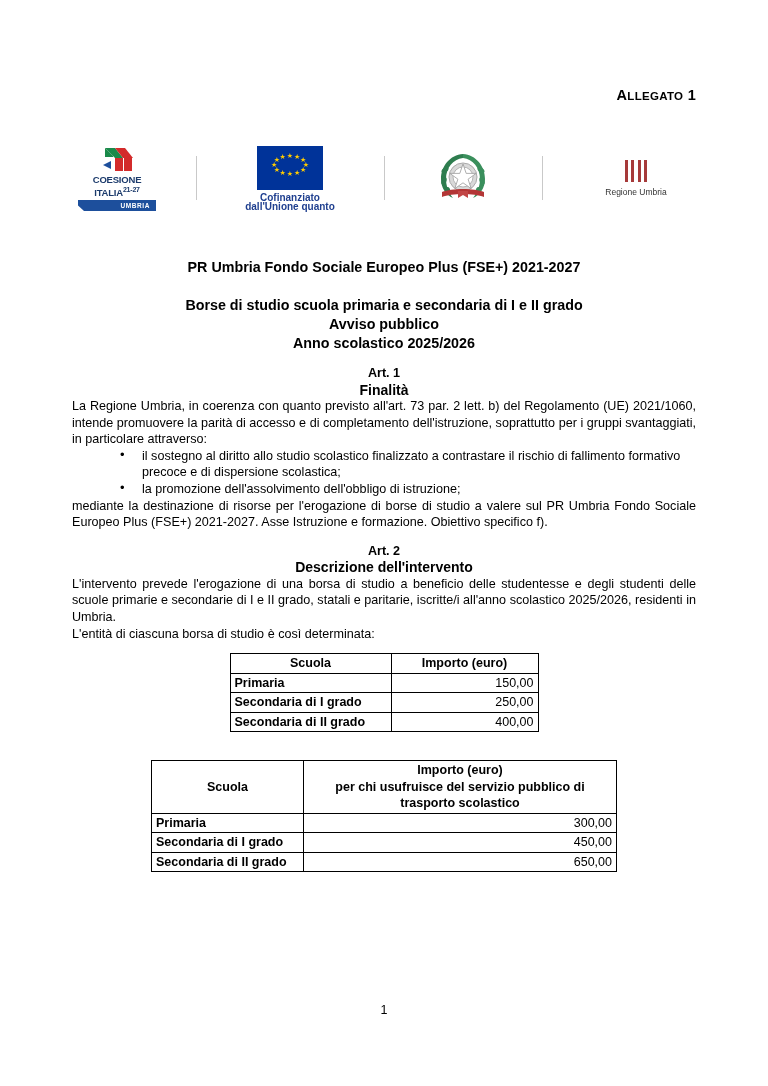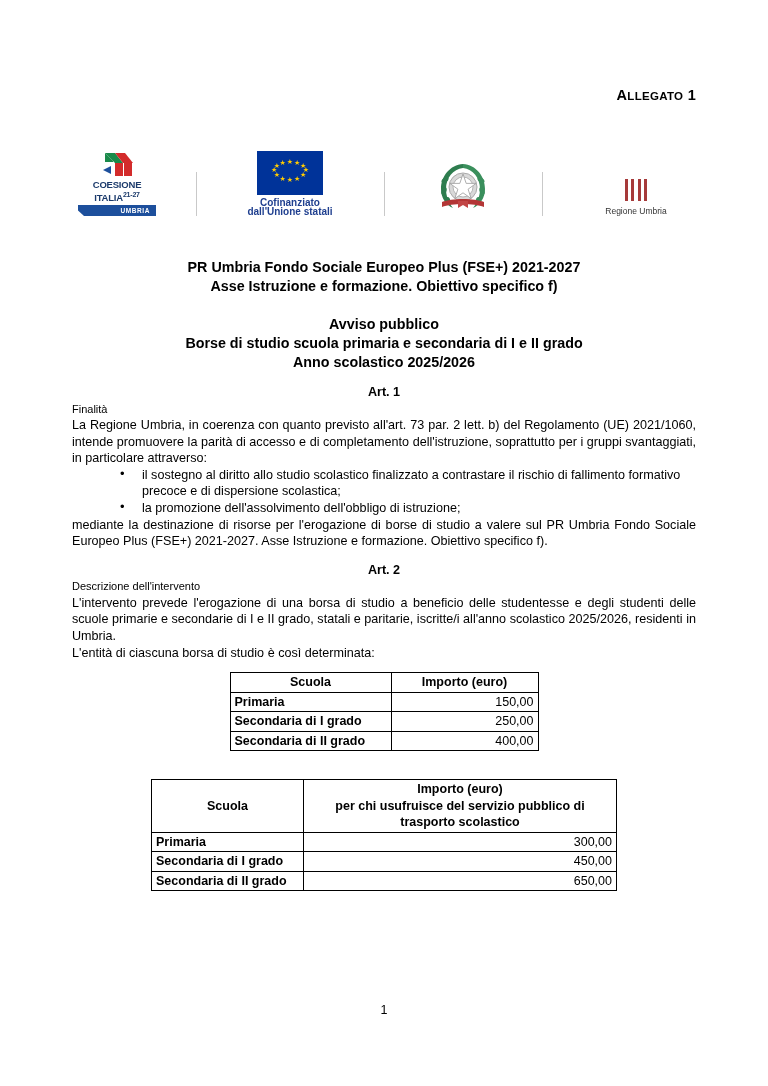--- a/index.html
+++ b/index.html
@@ -43,21 +43,21 @@
   }
 
   
   .logo-band {
     position: absolute;
     top: 140px;
     left: 72px;
     right: 72px;
     height: 76px;
     display: flex;
-    align-items: flex-end;
+    align-items: center;
     justify-content: space-between;
   }
   .logo-cell {
     display: flex;
     flex-direction: column;
     align-items: center;
     justify-content: center;
     flex: 0 0 auto;
   }
   .logo-sep {
@@ -194,23 +194,23 @@
     line-height: 19px;
   }
   .art-head {
     text-align: center;
     font-weight: bold;
     font-size: 12.6px;
     line-height: 16.5px;
     margin-top: 12px;
   }
   .art-sub {
-    text-align: left;
-    font-weight: normal;
-    font-size: 11px;
+    text-align: center;
+    font-weight: bold;
+    font-size: 14px;
     line-height: 16.5px;
   }
   p.body {
     margin: 0;
     font-size: 12.6px;
     line-height: 16.6px;
     text-align: justify;
     text-justify: inter-word;
   }
   ul.bullets {
@@ -321,21 +321,21 @@
         <span class="eu-star" style="left:61%;top:61%;">★</span>
         <span class="eu-star" style="left:50%;top:63%;">★</span>
         <span class="eu-star" style="left:39%;top:61%;">★</span>
         <span class="eu-star" style="left:30%;top:53%;">★</span>
         <span class="eu-star" style="left:26%;top:42%;">★</span>
         <span class="eu-star" style="left:30%;top:31%;">★</span>
         <span class="eu-star" style="left:39%;top:24%;">★</span>
       </div>
       <div class="eu-caption">
         <span>Cofinanziato</span><br>
-        <span>dall'Unione statali</span>
+        <span>dall'Unione quanto</span>
       </div>
     </div>
 
     <div class="logo-sep"></div>
 
     <div class="logo-cell repubblica">
       <div class="emblem">
         <svg viewBox="0 0 58 56" width="58" height="56" aria-hidden="true">
 
           <path d="M29 4 C16 5 7 16 7 29 C7 38 12 45 19 48 C14 42 12 35 12 29 C12 18 19 9 29 8 Z" fill="#2e7d4f"></path>
@@ -371,28 +371,27 @@
       </div>
       <div class="umbria-caption">Regione Umbria</div>
     </div>
 
   </div>
 
   <div class="doc">
 
     <div class="title-block">
       <div>PR Umbria Fondo Sociale Europeo Plus (FSE+) 2021-2027</div>
-      <div>Asse Istruzione e formazione. Obiettivo specifico f)</div>
     </div>
 
     <div class="title-gap"></div>
 
     <div class="subtitle-block">
+      <div>Borse di studio scuola primaria e secondaria di I e II grado</div>
       <div>Avviso pubblico</div>
-      <div>Borse di studio scuola primaria e secondaria di I e II grado</div>
       <div>Anno scolastico 2025/2026</div>
     </div>
 
     <div class="art-head">Art. 1</div>
     <div class="art-sub">Finalità</div>
     <p class="body">La Regione Umbria, in coerenza con quanto previsto all'art. 73 par. 2 lett. b) del Regolamento (UE) 2021/1060, intende promuovere la parità di accesso e di completamento dell'istruzione, soprattutto per i gruppi svantaggiati, in particolare attraverso:</p>
 
     <ul class="bullets">
       <li>il sostegno al diritto allo studio scolastico finalizzato a contrastare il rischio di fallimento formativo precoce e di dispersione scolastica;</li>
       <li>la promozione dell'assolvimento dell'obbligo di istruzione;</li>

